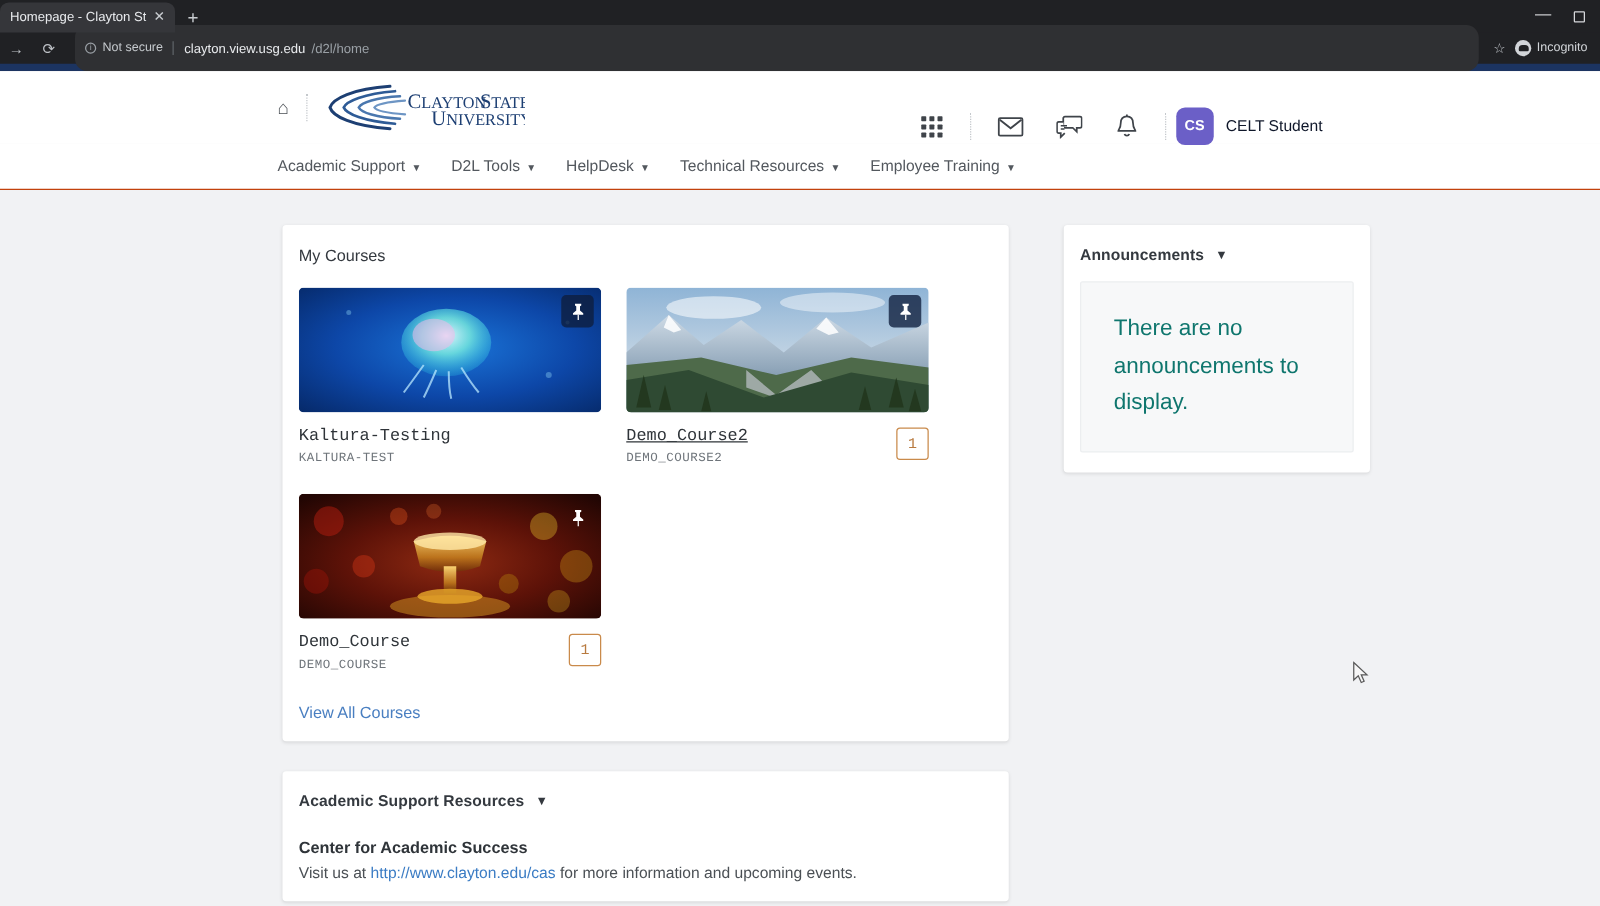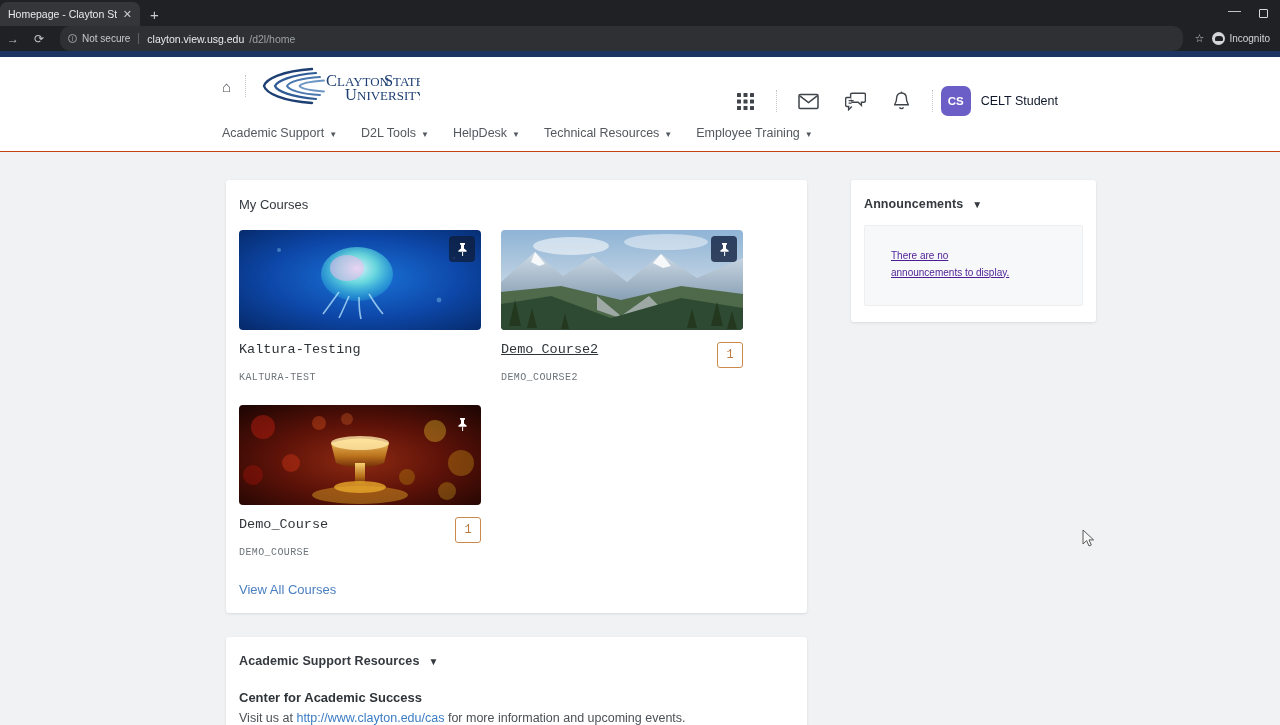--- a/index.html
+++ b/index.html
@@ -30,21 +30,21 @@
   }
   .win-min { font-size: 13px; line-height: 1; transform: translateY(-3px); }
   .win-max { width: 9px; height: 9px; border: 1.3px solid #d6d8db; border-radius: 1px; }
 
   .toolbar {
     height: 25px; display: flex; align-items: center;
     padding: 0 10px 0 4px; gap: 8px; background: #202124;
   }
   .tb-icon { color: #bdc1c6; font-size: 12px; width: 18px; text-align: center; }
   .omnibox {
-    flex: 1; height: 25px; background: #2f3033; border-radius: 10px;
+    flex: 1; height: 37px; background: #2f3033; border-radius: 10px;
     display: flex; align-items: center; padding: 0 8px; gap: 5px;
     font-size: 10.5px; color: #9aa0a6; margin-left: 4px;
   }
   .info-circle {
     width: 9px; height: 9px; border: 1px solid #9aa0a6; border-radius: 50%;
     font-size: 7px; line-height: 8px; text-align: center; color: #9aa0a6;
     flex: none;
   }
   .notsecure { color: #c6cace; font-size: 10px; }
   .omni-div { width: 1px; height: 11px; background: #5f6368; margin: 0 3px; }
@@ -121,38 +121,38 @@
     border-radius: 4px; background: rgba(14,30,60,.78);
     display: flex; align-items: center; justify-content: center;
   }
   .pin-box.plain { background: transparent; }
   .course-meta {
     margin-top: 12px; display: flex; align-items: flex-start;
     justify-content: space-between;
   }
   .course-name { font-size: 13.5px; color: #2f3439; }
   .course-name.linked { text-decoration: underline; }
-  .course-code { font-size: 10px; color: #6e747a; letter-spacing: .4px; margin-top: 15px; }
+  .course-code { font-size: 10px; color: #6e747a; letter-spacing: .4px; margin-top: 5px; }
   .badge {
     width: 26px; height: 26px; border: 1.6px solid #c98a4b; border-radius: 3px;
     color: #b87a3f; font-size: 12px; display: flex;
     align-items: center; justify-content: center; flex: none;
   }
   .view-all {
     margin-top: 24px; font-size: 13px; color: #4a7fc1;
   }
 
   .widget-head { display: flex; align-items: center; gap: 9px; }
   .widget-caret { font-size: 10px; color: #34393f; font-weight: bold; }
 
   .ann-body {
     margin-top: 14px; background: #f7f8f9; border: 1px solid #eceef0;
     border-radius: 2px; padding: 22px 20px 24px 26px;
   }
-  .ann-text { font-size: 10px; color: #4c1d95; line-height: 1.65; text-decoration: underline; }
+  .ann-text { font-size: 18px; color: #0f766e; line-height: 1.65; }
 
   .support-card { margin-top: 24px; }
   .support-h { font-size: 13px; color: #2f3439; font-weight: bold; margin-top: 22px; }
   .support-p { font-size: 12.5px; color: #4b5055; margin-top: 6px; }
   .support-p a { color: #3b7cc4; text-decoration: none; }
 
   .cursor { position: absolute; left: 1082px; top: 472px; }
 </style>
 </head>
 <body>

